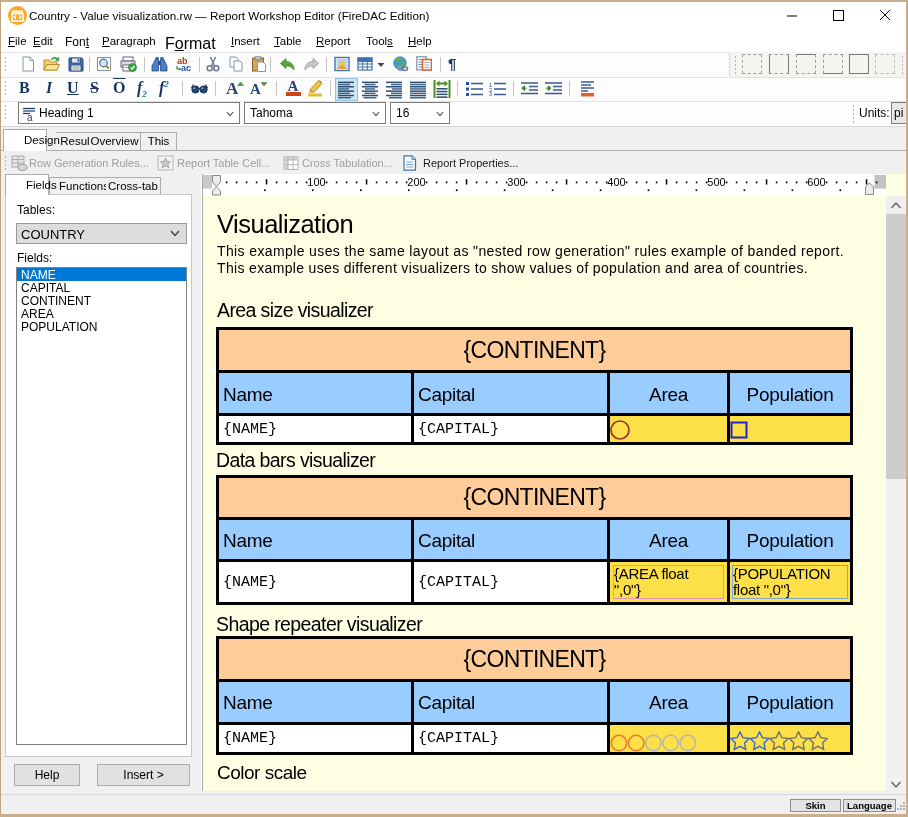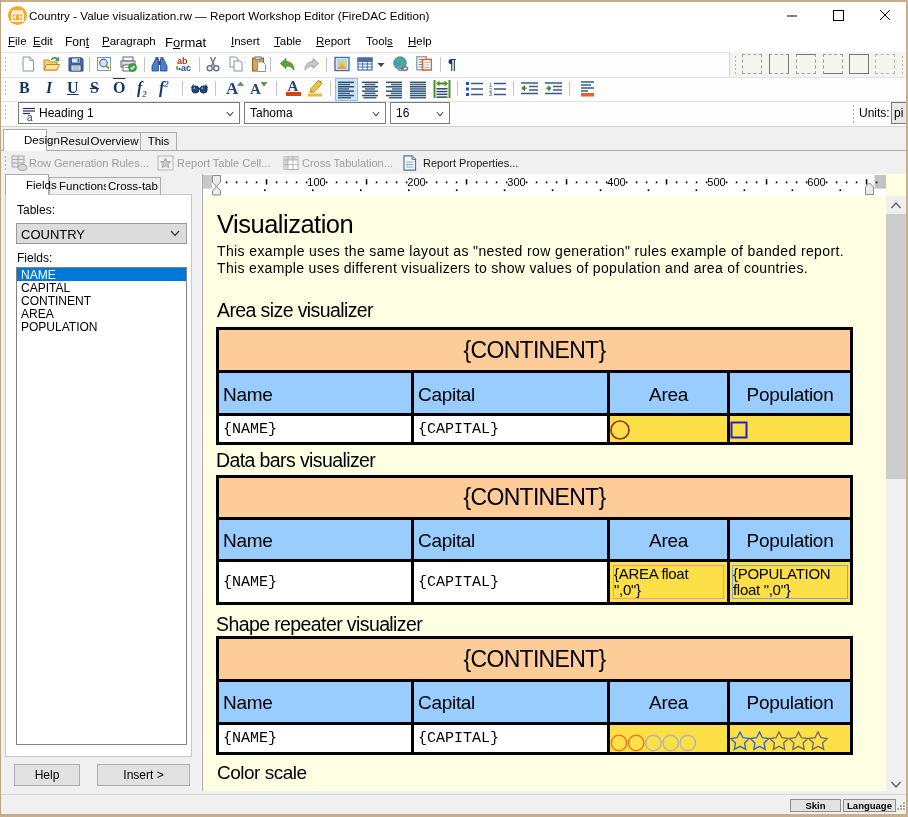--- a/index.html
+++ b/index.html
@@ -41,21 +41,21 @@
   <line x1="7" y1="10" x2="17" y2="10" stroke="#000" stroke-width="1"></line>
   <rect x="53.5" y="4.5" width="10" height="10" fill="none" stroke="#000" stroke-width="1"></rect>
   <path d="M100 4 L110 14 M110 4 L100 14" stroke="#000" stroke-width="1"></path>
 </svg>
 
 <div class="abs" style="left:1px;top:31px;width:905px;height:21px;background:#fff;"></div>
 <div class="txt" style="left:8px;top:35px;font-size:11.5px;"><u>F</u>ile</div>
 <div class="txt" style="left:33px;top:35px;font-size:11.5px;"><u>E</u>dit</div>
 <div class="txt" style="left:65px;top:35px;font-size:12px;">Fon<u>t</u></div>
 <div class="txt" style="left:102px;top:35px;font-size:11.5px;"><u>P</u>aragraph</div>
-<div class="txt" style="left:165px;top:35px;font-size:13px;">F<u>o</u>rmat</div>
+<div class="txt" style="left:165px;top:35px;font-size:16px;">F<u>o</u>rmat</div>
 <div class="txt" style="left:231px;top:35px;font-size:11.5px;"><u>I</u>nsert</div>
 <div class="txt" style="left:274px;top:35px;font-size:11.5px;"><u>T</u>able</div>
 <div class="txt" style="left:316px;top:35px;font-size:11.5px;"><u>R</u>eport</div>
 <div class="txt" style="left:366px;top:35px;font-size:11.5px;">Tool<u>s</u></div>
 <div class="txt" style="left:408px;top:35px;font-size:11.5px;"><u>H</u>elp</div>
 
 <div class="abs" style="left:1px;top:52px;width:905px;height:25px;background:#fdfdfd;border-top:1px solid #e3e3e3;"></div>
 <div class="grip" style="left:4px;top:56px;height:17px;"></div>
 
 <svg class="abs" style="left:20px;top:56px;" width="16" height="16" viewBox="0 0 16 16">

